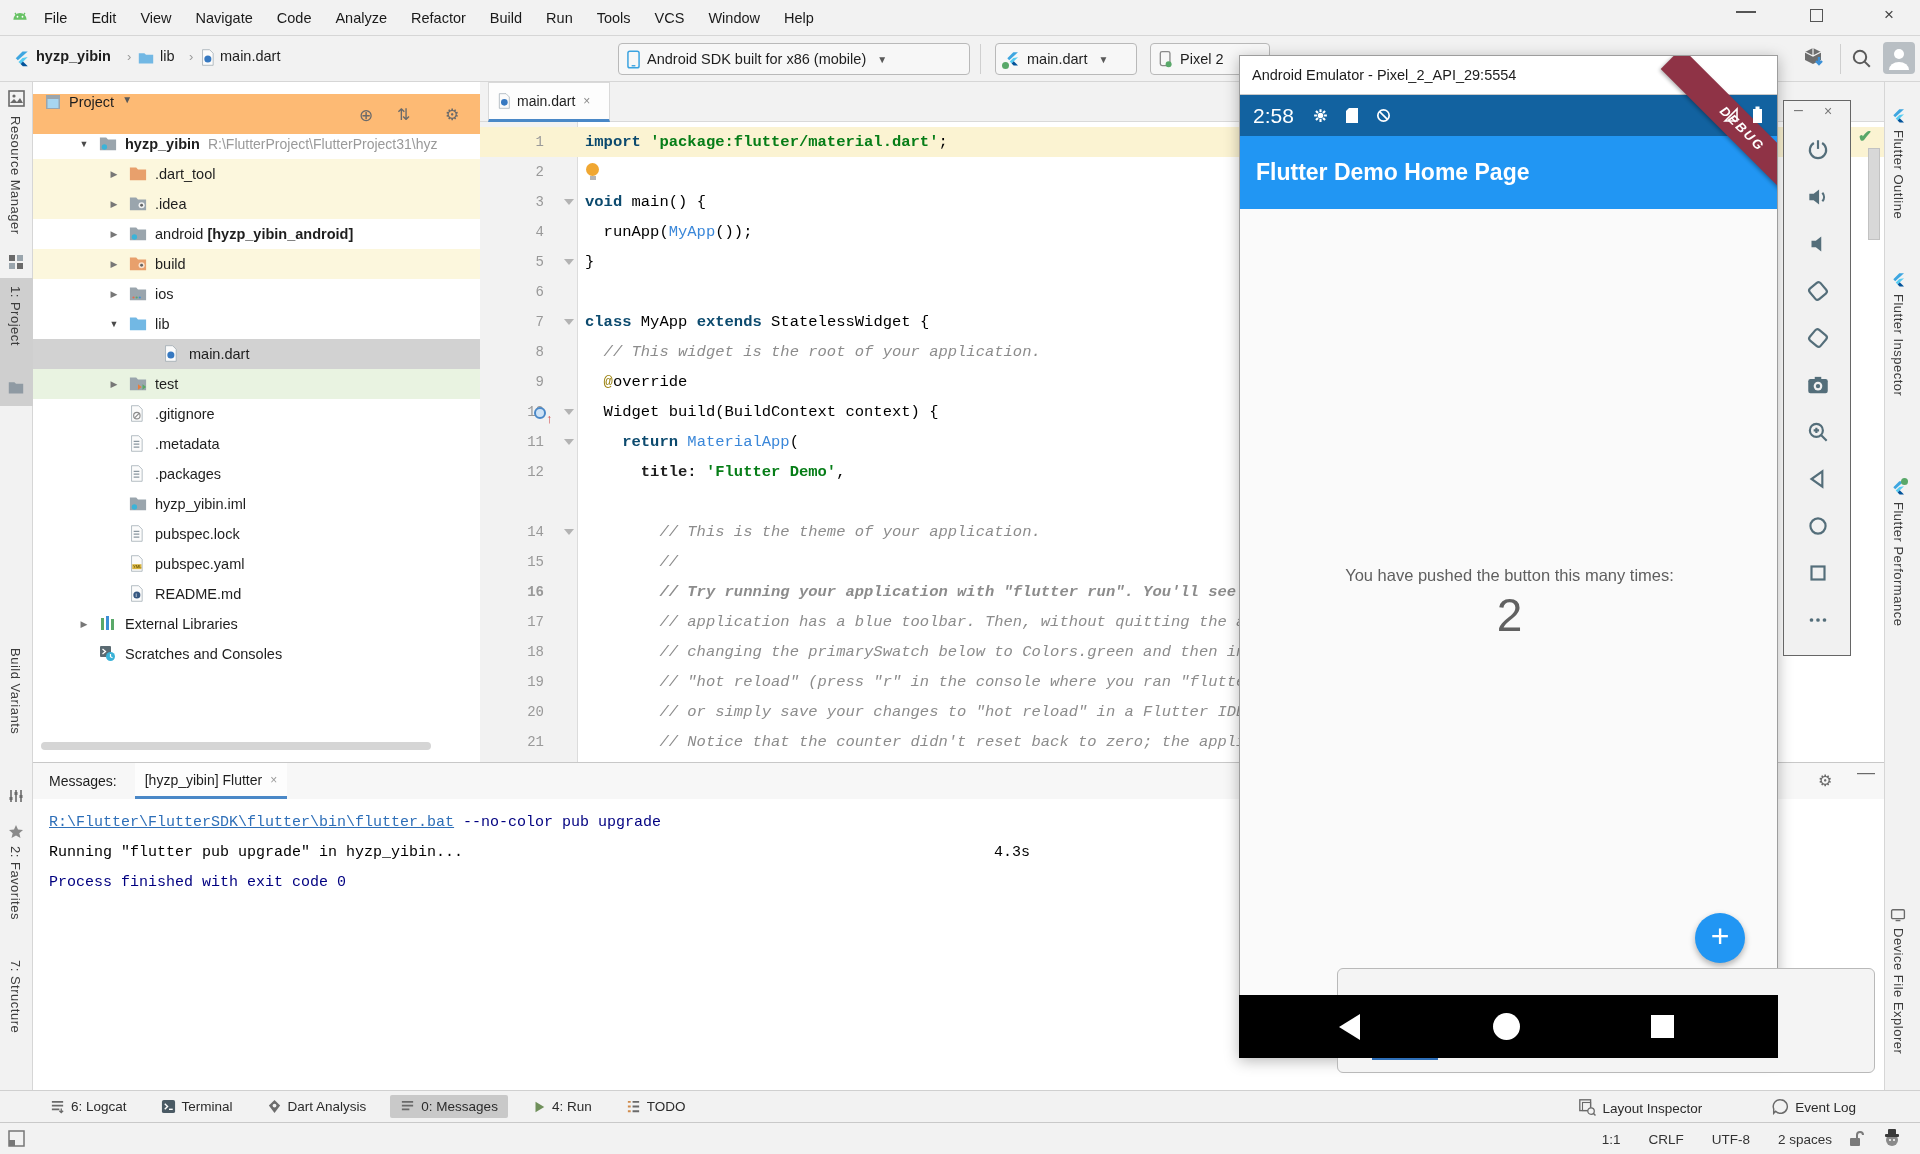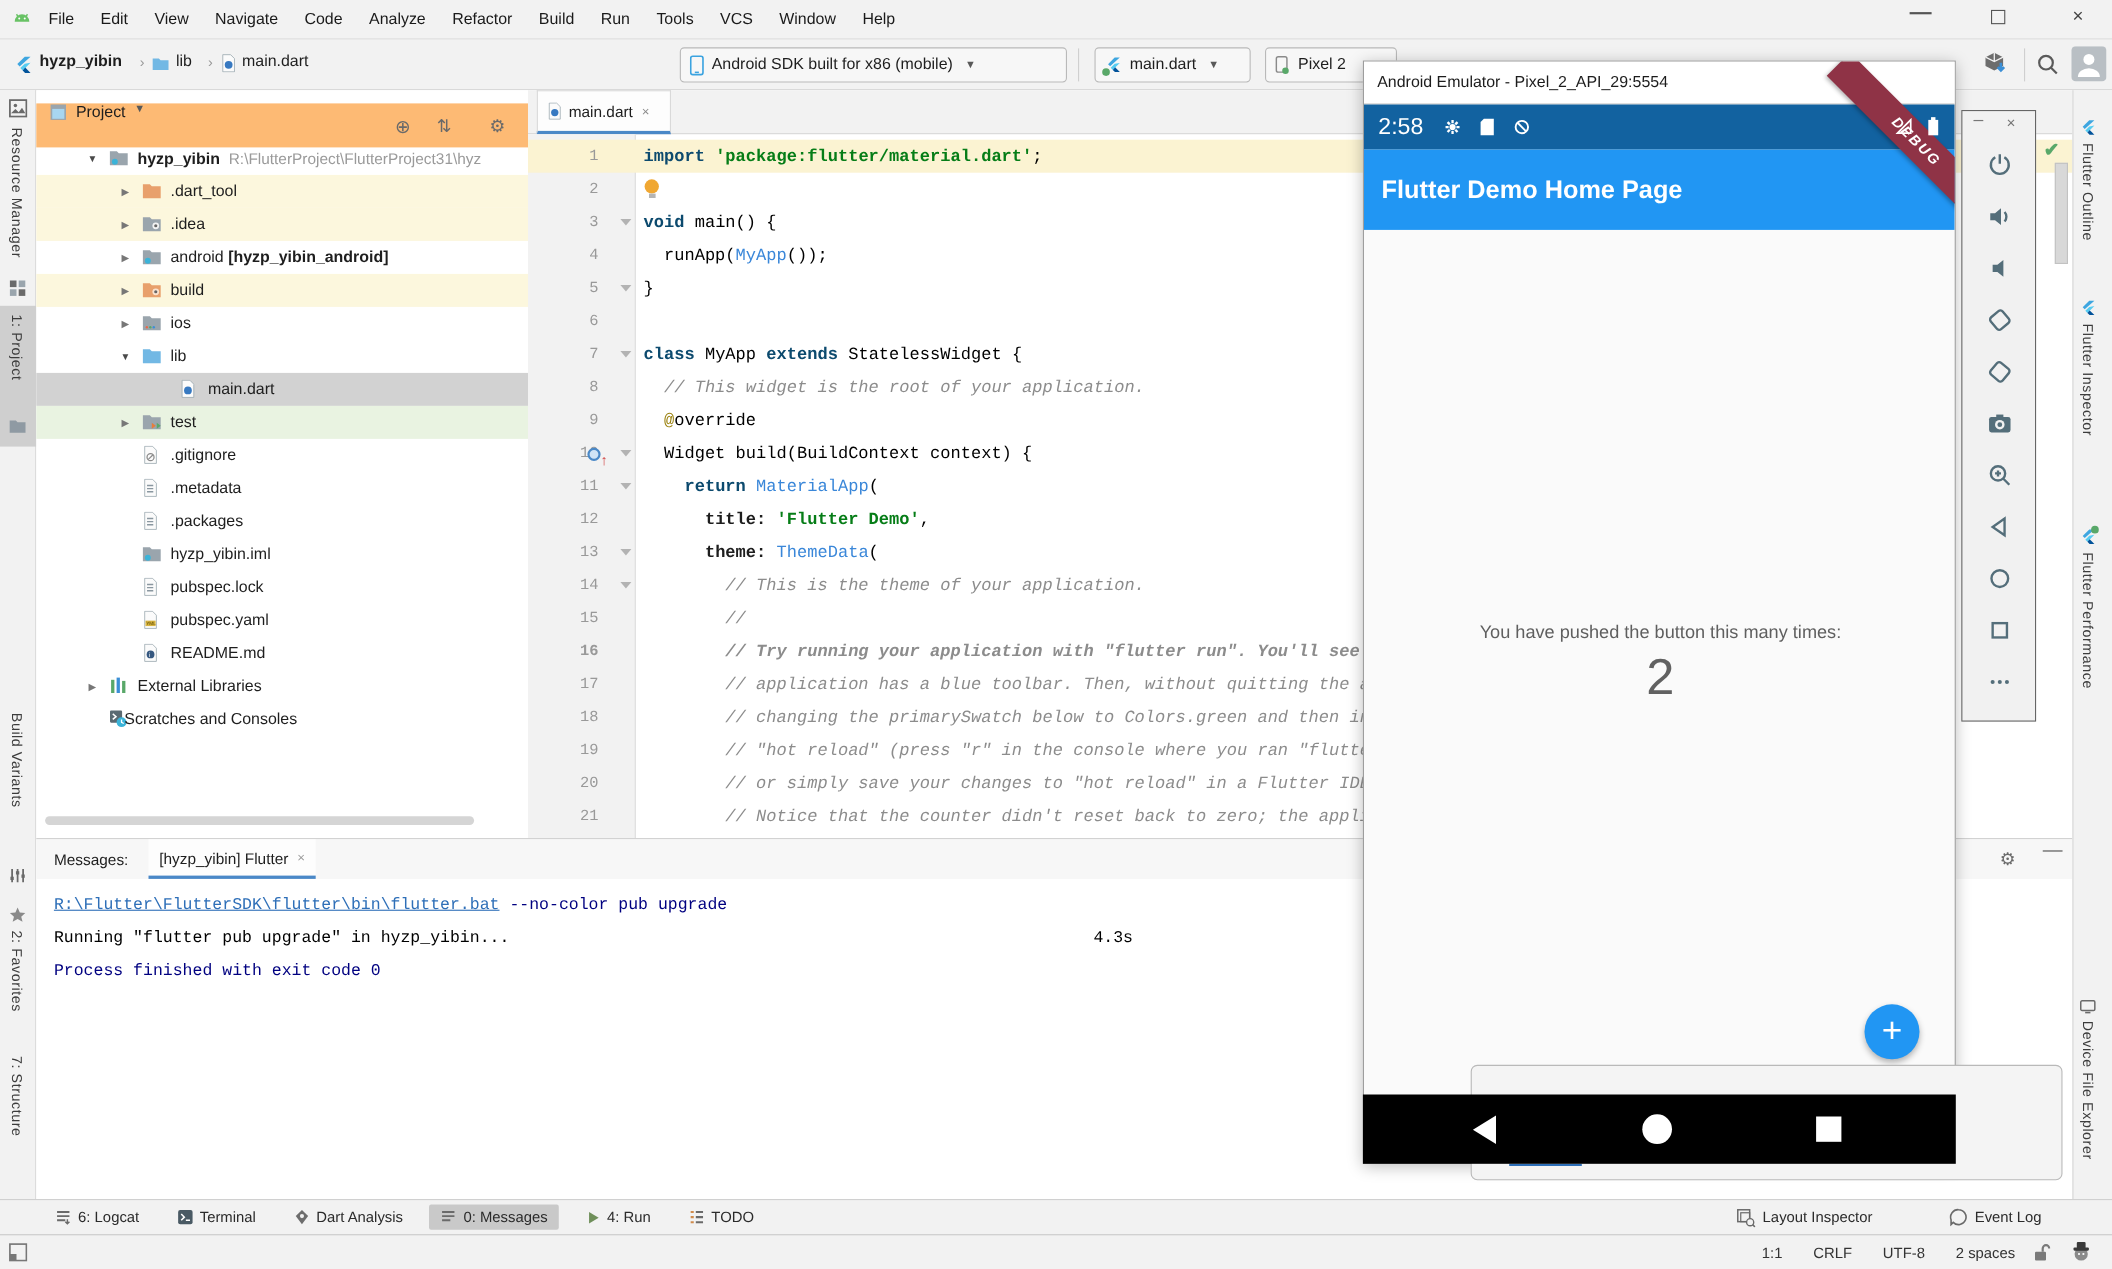--- a/index.html
+++ b/index.html
@@ -48,21 +48,21 @@
   .ovr{position:absolute;left:66px;top:7px;font-size:13px;color:#d14747;font-weight:bold}
   .ovr:before{content:"";position:absolute;left:-12px;top:3px;width:8px;height:8px;border-radius:50%;border:2px solid #4a88c7;background:#cfe3f6}
   
   #msgs{left:33px;top:762px;width:1851px;height:328px;background:#fff;border-top:1px solid #c8c8c8}
   #msghead{position:absolute;left:0;top:0;width:100%;height:36px;background:#f7f7f7;display:flex;align-items:center;font-size:14px}
   #msgtab{display:flex;align-items:center;gap:8px;height:36px;padding:0 10px;border-bottom:3px solid #4a88c7;background:#fdfdfd}
   .con-row{position:absolute;left:16px;height:30px;line-height:30px;font-size:15px;white-space:pre}
   .cs-link{color:#2e6fb8;text-decoration:underline}.cs-navy{color:#000080}.cs-plain{color:#000}
   
   #toolwbar{left:0;top:1090px;width:1920px;height:32px;background:#f2f2f2;border-top:1px solid #d0d0d0;display:flex;align-items:center;font-size:13.5px;color:#2b2b2b}
-  .twtab{display:flex;align-items:center;gap:6px;padding:4px 10px;border-radius:2px;margin-right:14px}
+  .twtab{display:flex;align-items:flex-end;gap:6px;padding:4px 10px;border-radius:2px;margin-right:14px}
   .twtab.active{background:#c9c9c9}
   #statusbar{left:0;top:1122px;width:1920px;height:32px;background:#f2f2f2;border-top:1px solid #c9c9c9;font-size:13.5px;color:#333}
   
   #rightstrip{left:1884px;top:82px;width:36px;height:1008px;background:#f2f2f2;border-left:1px solid #d6d6d6}
   .rstrip-item{position:absolute;left:1890px;display:flex;flex-direction:column;align-items:center;gap:6px}
   
   #emu{left:1239px;top:55px;width:539px;height:1003px;background:#fafafa;border:1px solid #9d9d9d;z-index:50;overflow:hidden;box-shadow:0 3px 14px rgba(0,0,0,.28)}
   #emu-title{position:absolute;left:0;top:0;width:100%;height:39px;background:#fff;border-bottom:1px solid #c9c9c9;line-height:39px;padding-left:12px;font-size:14.5px;color:#1c1c1c}
   #emu-status{position:absolute;left:0;top:39px;width:100%;height:41px;display:flex;align-items:center;color:#fff}
   #emu-appbar{position:absolute;left:0;top:80px;width:100%;height:73px;display:flex;align-items:center;color:#fff;font-size:23px;font-weight:bold;padding-left:16px}
@@ -419,21 +419,21 @@
         </div>
         <div class="tree-row" style="top: 557px;">
           <span style="position: absolute; left: 66px; top: 6px;">
             <svg width="17" height="17" viewBox="0 0 17 17">
               <rect x="1" y="1" width="11" height="11" rx="1" fill="#5a6a72"></rect>
               <path d="M3.5 4l3 2.5-3 2.5" stroke="#fff" stroke-width="1.3" fill="none"></path>
               <circle cx="11.5" cy="11.5" r="4.5" fill="#3bb3d8"></circle>
               <path d="M11.5 9v2.7l2 1" stroke="#fff" stroke-width="1.2" fill="none"></path>
             </svg>
           </span>
-          <div class="tree-label" style="left: 80px;"><span>Scratches and Consoles</span></div>
+          <div class="tree-label" style="left: 92px;"><span>Scratches and Consoles</span></div>
         </div>
       </div>
     <div style="position:absolute;left:8px;top:660px;width:390px;height:8px;border-radius:4px;background:#d5d5d5"></div>
   </div>
   <div class="abs" style="left:480px;top:82px;width:1px;height:680px;background:#d6d6d6"></div>
 
   <div class="abs" id="editor">
     <div id="tabbar">
       <div id="edtab">
         <span>
@@ -453,21 +453,20 @@
         <div class="code-row" style="top: 65px;"><div class="lnum mono">3</div><div class="fold"></div><div class="ctext mono"><span class="tk-kw">void</span><span class="tk-pl"> main() {</span></div></div>
         <div class="code-row" style="top: 95px;"><div class="lnum mono">4</div><div class="ctext mono"><span class="tk-pl">  runApp(</span><span class="tk-cls">MyApp</span><span class="tk-pl">());</span></div></div>
         <div class="code-row" style="top: 125px;"><div class="lnum mono">5</div><div class="fold"></div><div class="ctext mono"><span class="tk-pl">}</span></div></div>
         <div class="code-row" style="top: 155px;"><div class="lnum mono">6</div><div class="ctext mono"></div></div>
         <div class="code-row" style="top: 185px;"><div class="lnum mono">7</div><div class="fold"></div><div class="ctext mono"><span class="tk-kw">class</span><span class="tk-pl"> MyApp </span><span class="tk-kw">extends</span><span class="tk-pl"> StatelessWidget {</span></div></div>
         <div class="code-row" style="top: 215px;"><div class="lnum mono">8</div><div class="ctext mono"><span class="tk-cmt">  // This widget is the root of your application.</span></div></div>
         <div class="code-row" style="top: 245px;"><div class="lnum mono">9</div><div class="ctext mono"><span class="tk-pl">  </span><span class="tk-meta">@</span><span class="tk-pl">override</span></div></div>
         <div class="code-row" style="top: 275px;"><div class="lnum mono">10</div><div class="ovr">↑</div><div class="fold"></div><div class="ctext mono"><span class="tk-pl">  Widget build(BuildContext context) {</span></div></div>
         <div class="code-row" style="top: 305px;"><div class="lnum mono">11</div><div class="fold"></div><div class="ctext mono"><span class="tk-pl">    </span><span class="tk-kw">return</span><span class="tk-pl"> </span><span class="tk-cls">MaterialApp</span><span class="tk-pl">(</span></div></div>
         <div class="code-row" style="top: 335px;"><div class="lnum mono">12</div><div class="ctext mono"><span class="tk-pl">      </span><span class="tk-prm">title:</span><span class="tk-pl"> </span><span class="tk-str">'Flutter Demo'</span><span class="tk-pl">,</span></div></div>
-        <div class="code-row" style="top: 365px;"><div class="lnum mono">13</div><div class="fold"></div><div class="ctext mono"><span class="tk-pl">      </span><span class="tk-prm">theme:</span><span class="tk-pl"> </span><span class="tk-cls">ThemeData</span><span class="tk-pl">(</span></div></div>
         <div class="code-row" style="top: 395px;"><div class="lnum mono">14</div><div class="fold"></div><div class="ctext mono"><span class="tk-cmt">        // This is the theme of your application.</span></div></div>
         <div class="code-row" style="top: 425px;"><div class="lnum mono">15</div><div class="ctext mono"><span class="tk-cmt">        //</span></div></div>
         <div class="code-row" style="top: 455px; font-weight: bold;"><div class="lnum mono">16</div><div class="ctext mono"><span class="tk-cmt">        // Try running your application with "flutter run". You'll see</span></div></div>
         <div class="code-row" style="top: 485px;"><div class="lnum mono">17</div><div class="ctext mono"><span class="tk-cmt">        // application has a blue toolbar. Then, without quitting the app,</span></div></div>
         <div class="code-row" style="top: 515px;"><div class="lnum mono">18</div><div class="ctext mono"><span class="tk-cmt">        // changing the primarySwatch below to Colors.green and then invoke</span></div></div>
         <div class="code-row" style="top: 545px;"><div class="lnum mono">19</div><div class="ctext mono"><span class="tk-cmt">        // "hot reload" (press "r" in the console where you ran "flutter run",</span></div></div>
         <div class="code-row" style="top: 575px;"><div class="lnum mono">20</div><div class="ctext mono"><span class="tk-cmt">        // or simply save your changes to "hot reload" in a Flutter IDE).</span></div></div>
         <div class="code-row" style="top: 605px;"><div class="lnum mono">21</div><div class="ctext mono"><span class="tk-cmt">        // Notice that the counter didn't reset back to zero; the application</span></div></div>
       </div>
     <span class="abs" style="left:1378px;top:44px;color:#59a869;font-size:17px;font-weight:bold">✔</span>

